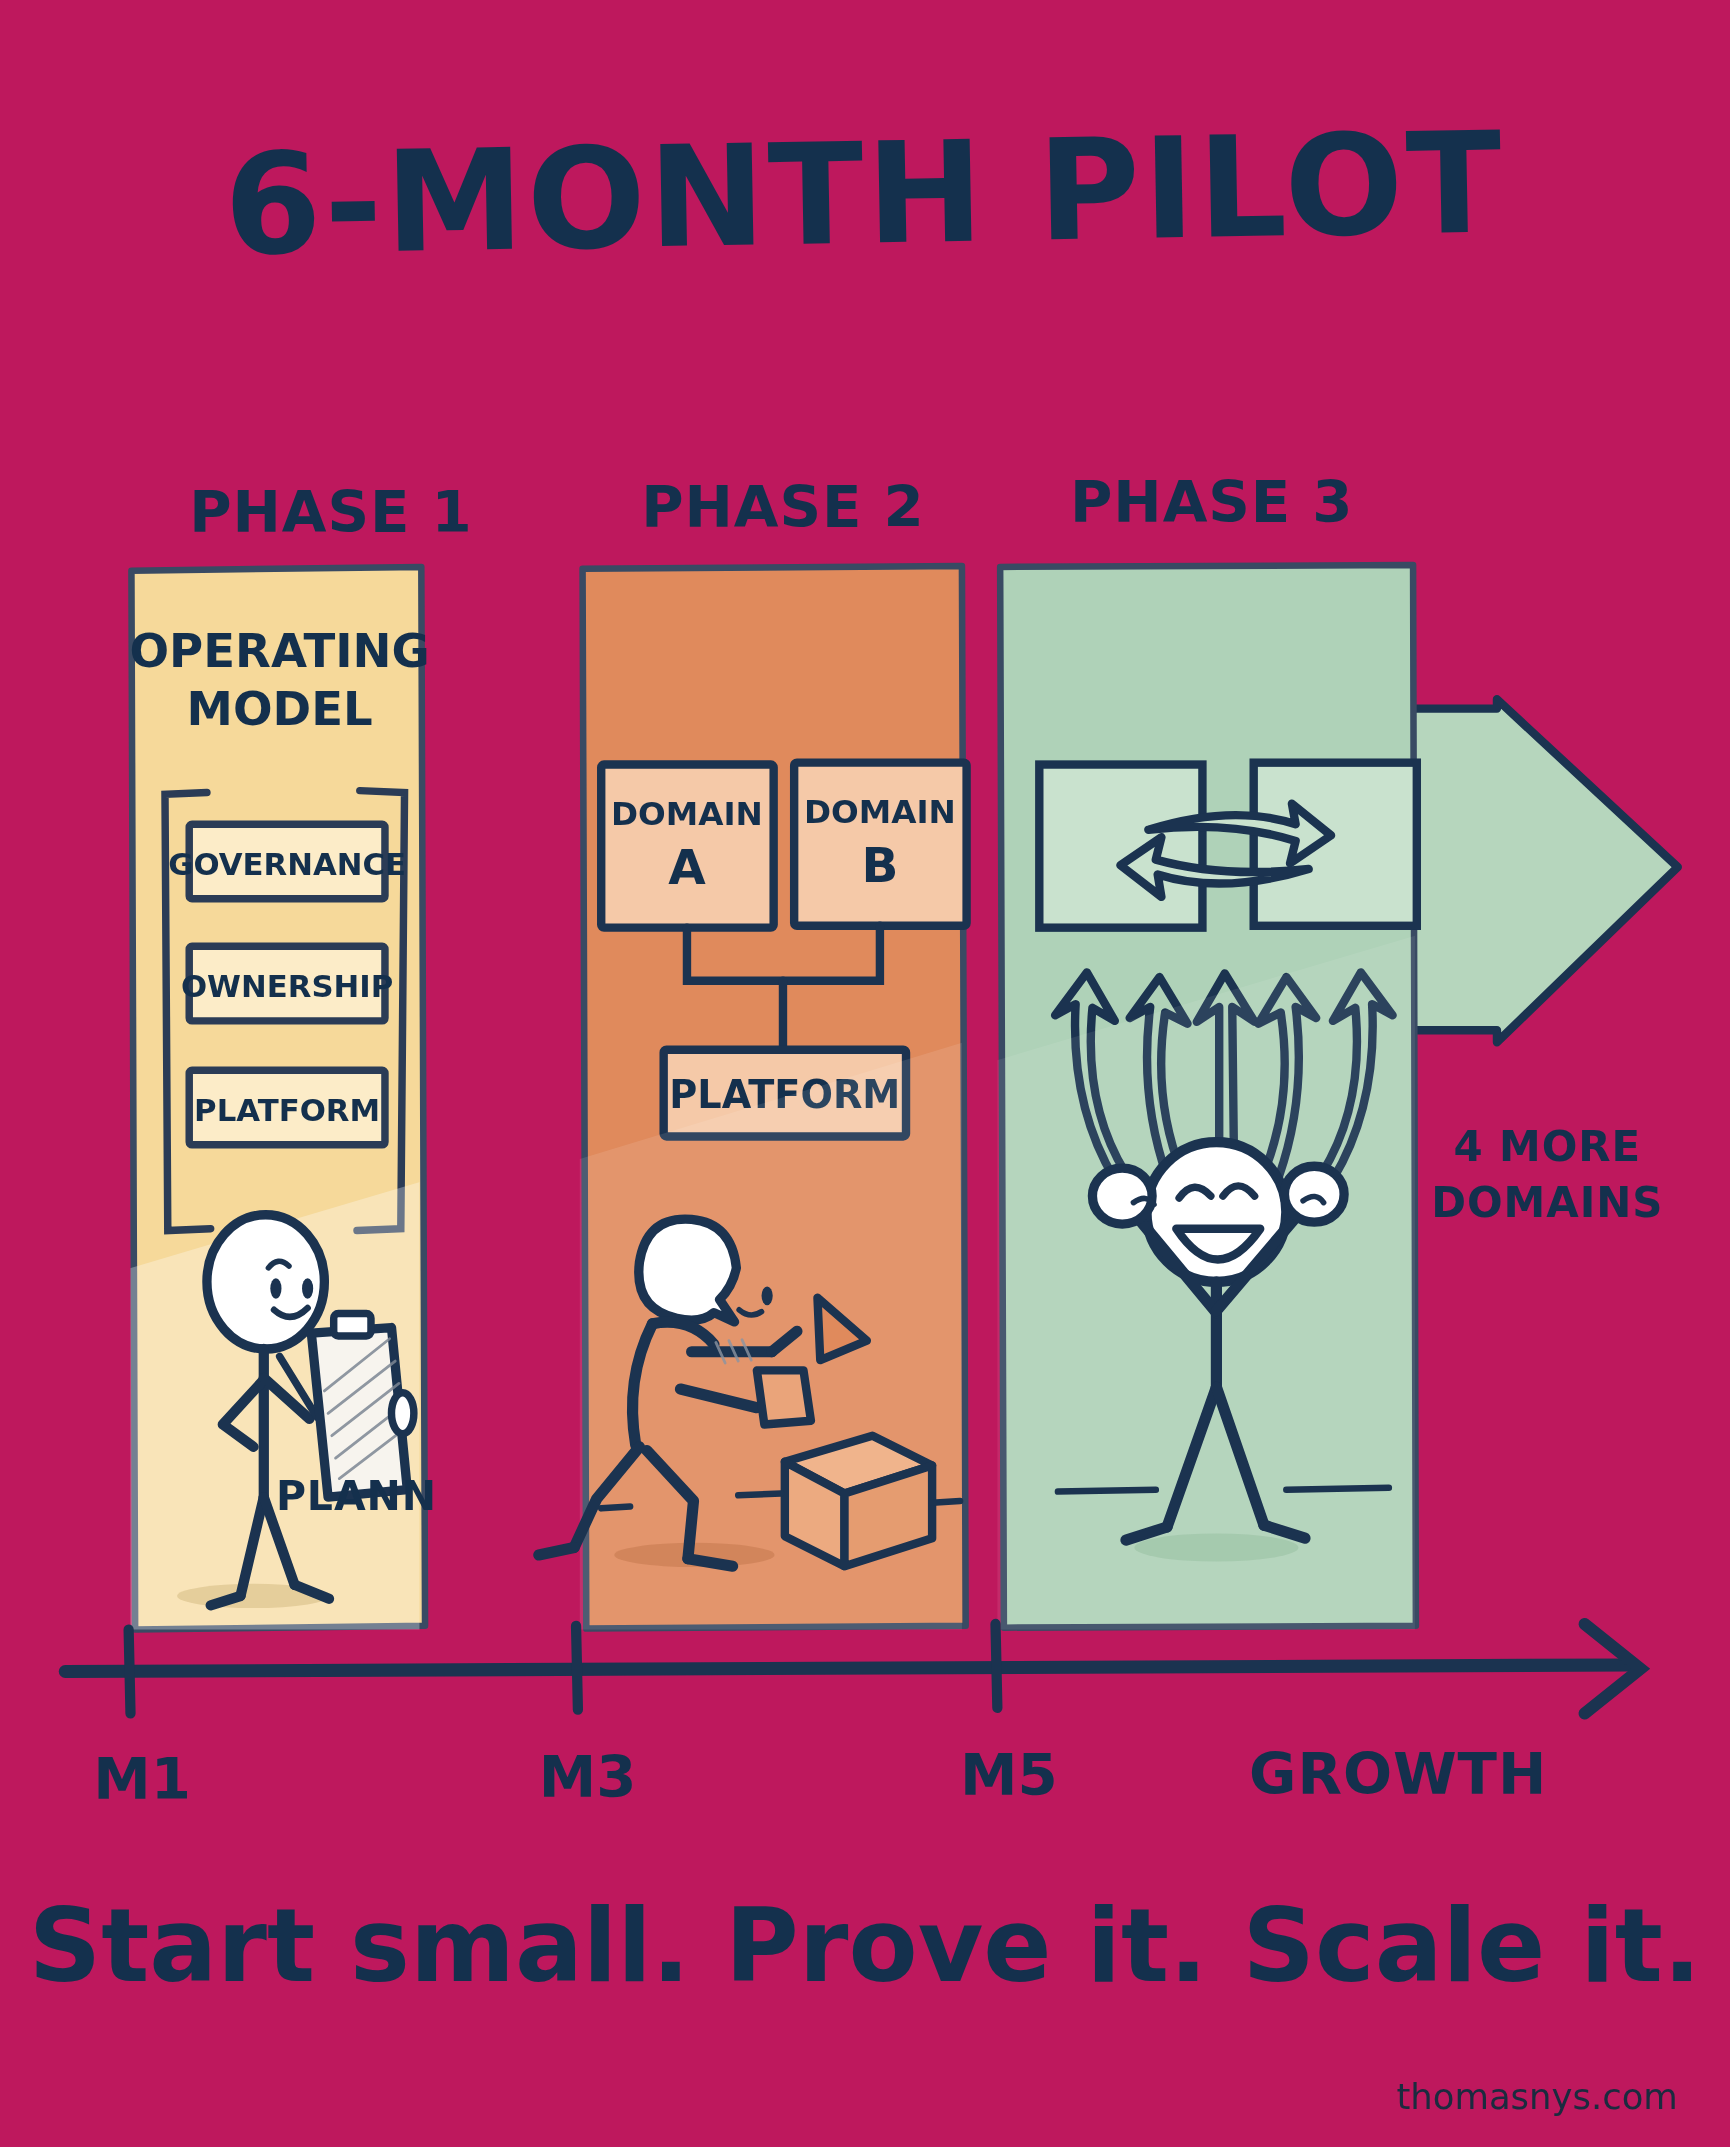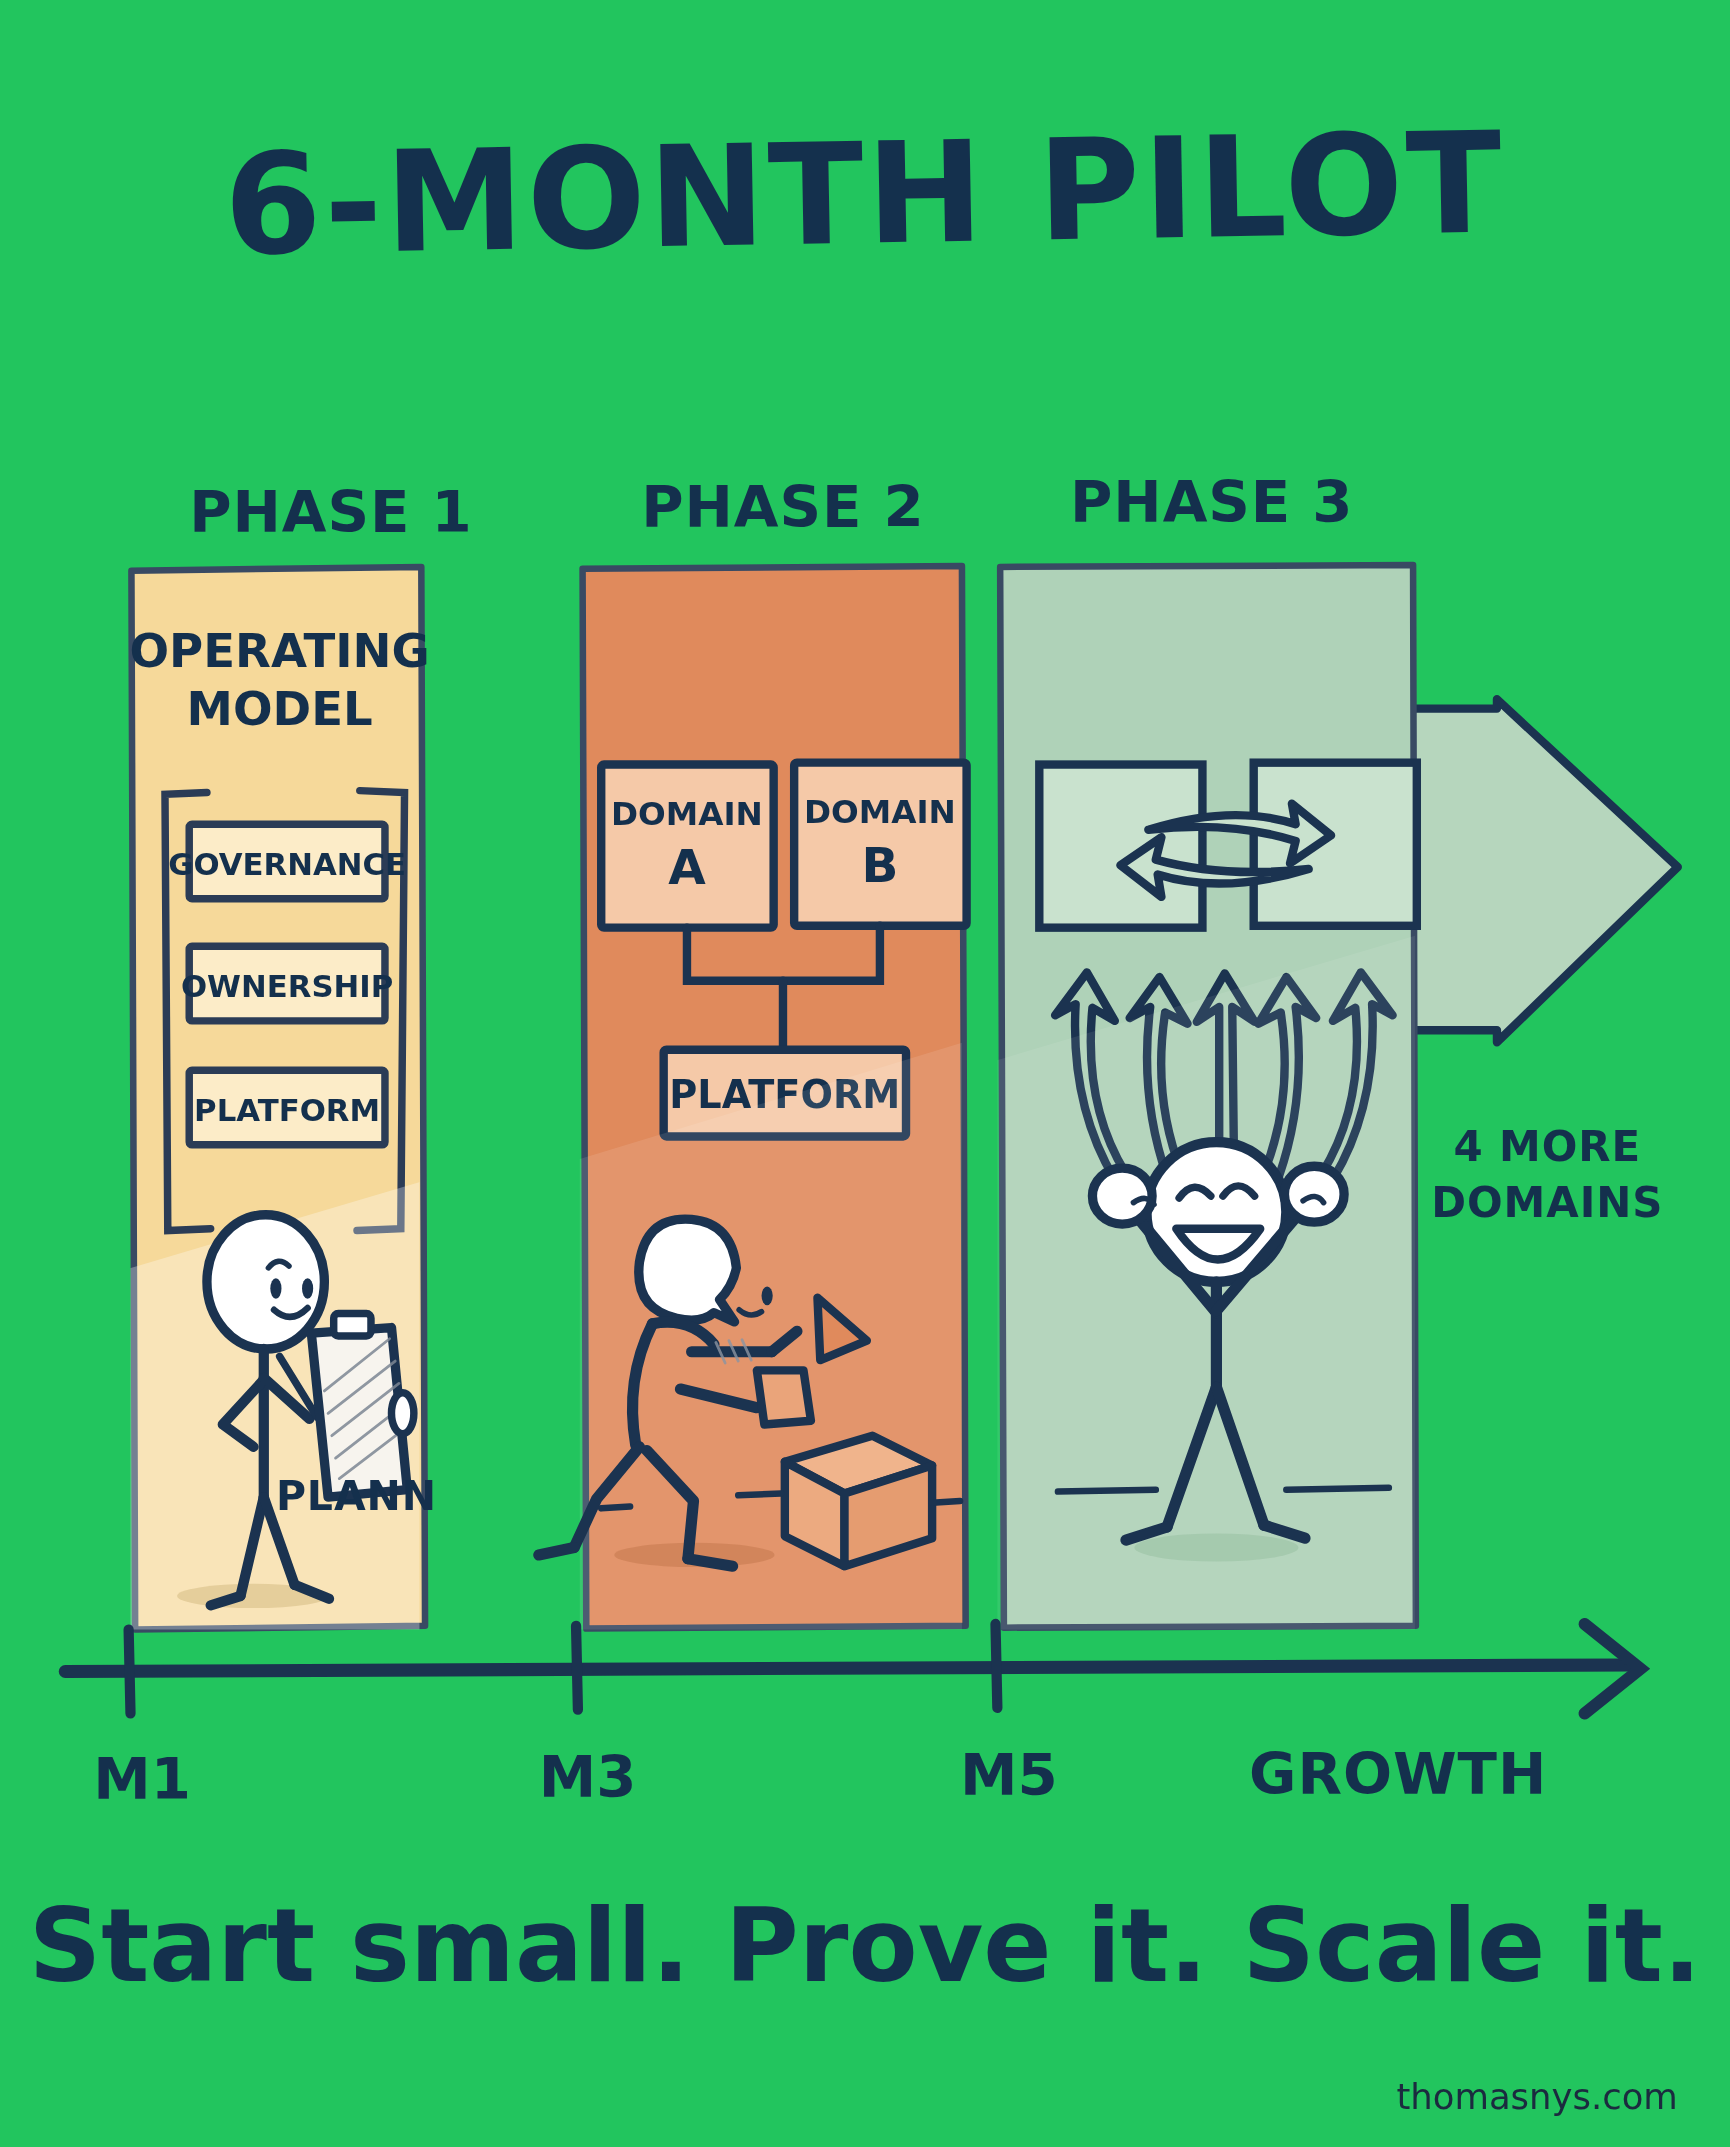--- a/index.html
+++ b/index.html
@@ -26,21 +26,21 @@
   }
   .hand-title {
     font-family: "DejaVu Sans", sans-serif;
     font-weight: bold;
     fill: #14304d;
   }
 </style>
 </head>
 <body>
 
-<div id="poster" style="background: #22c55e;">
+<div id="poster" style="background: #be185d;">
 
   <svg class="layer" viewBox="0 0 1856 2304" xmlns="http://www.w3.org/2000/svg">
     <defs>
 
       <linearGradient id="bandGrad" x1="0" y1="0" x2="1" y2="0.35">
         <stop offset="0%" stop-color="#ffffff" stop-opacity="0.30"></stop>
         <stop offset="60%" stop-color="#ffffff" stop-opacity="0.16"></stop>
         <stop offset="100%" stop-color="#ffffff" stop-opacity="0.05"></stop>
       </linearGradient>
       <clipPath id="clipP1">

